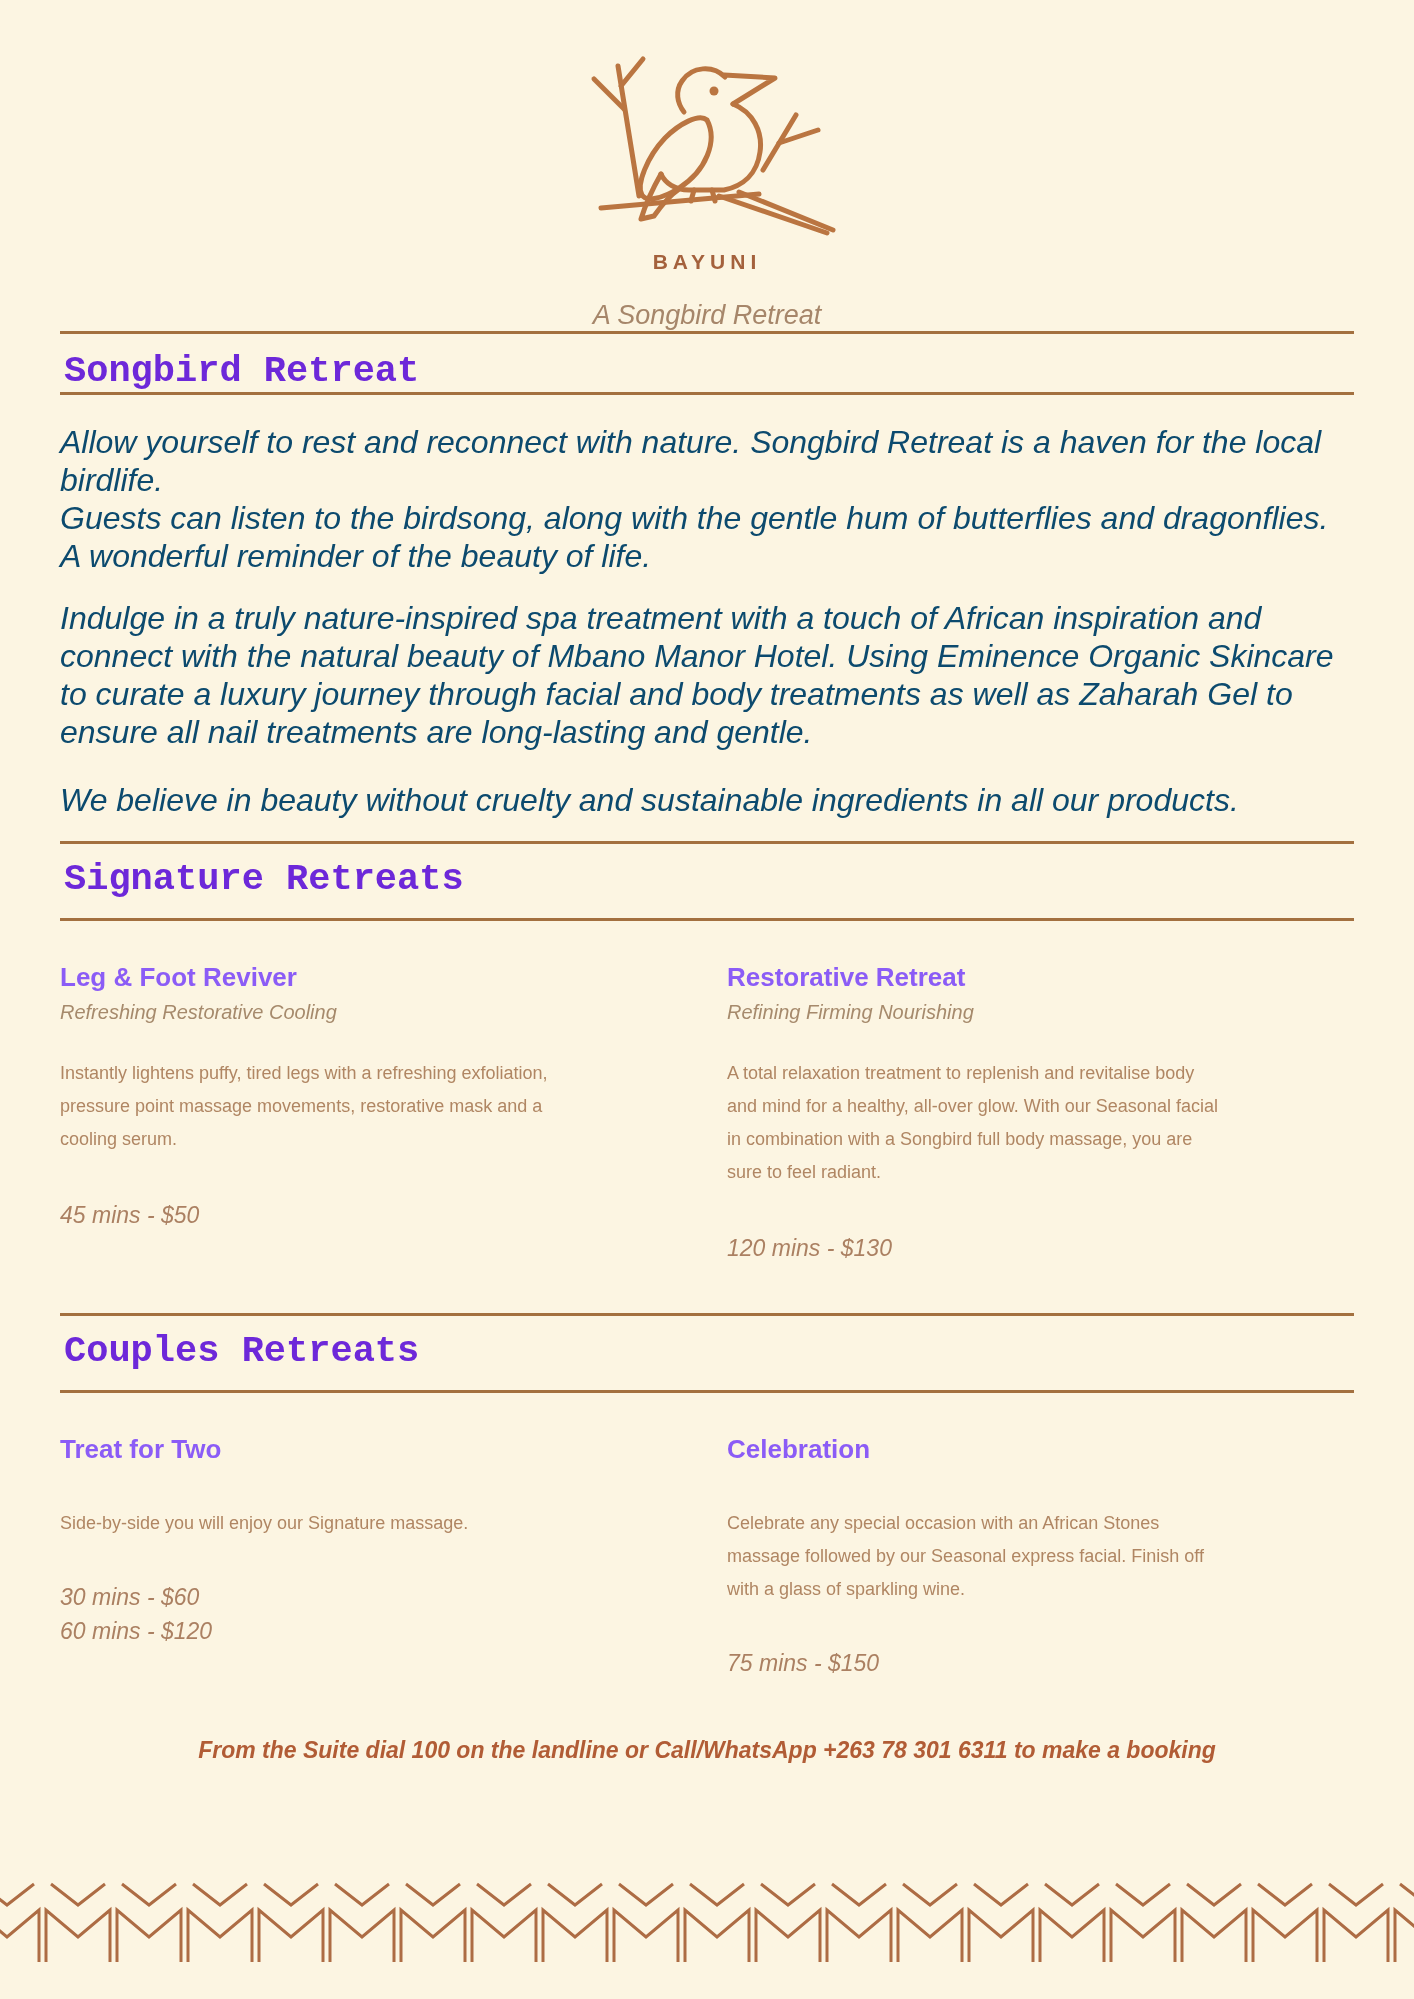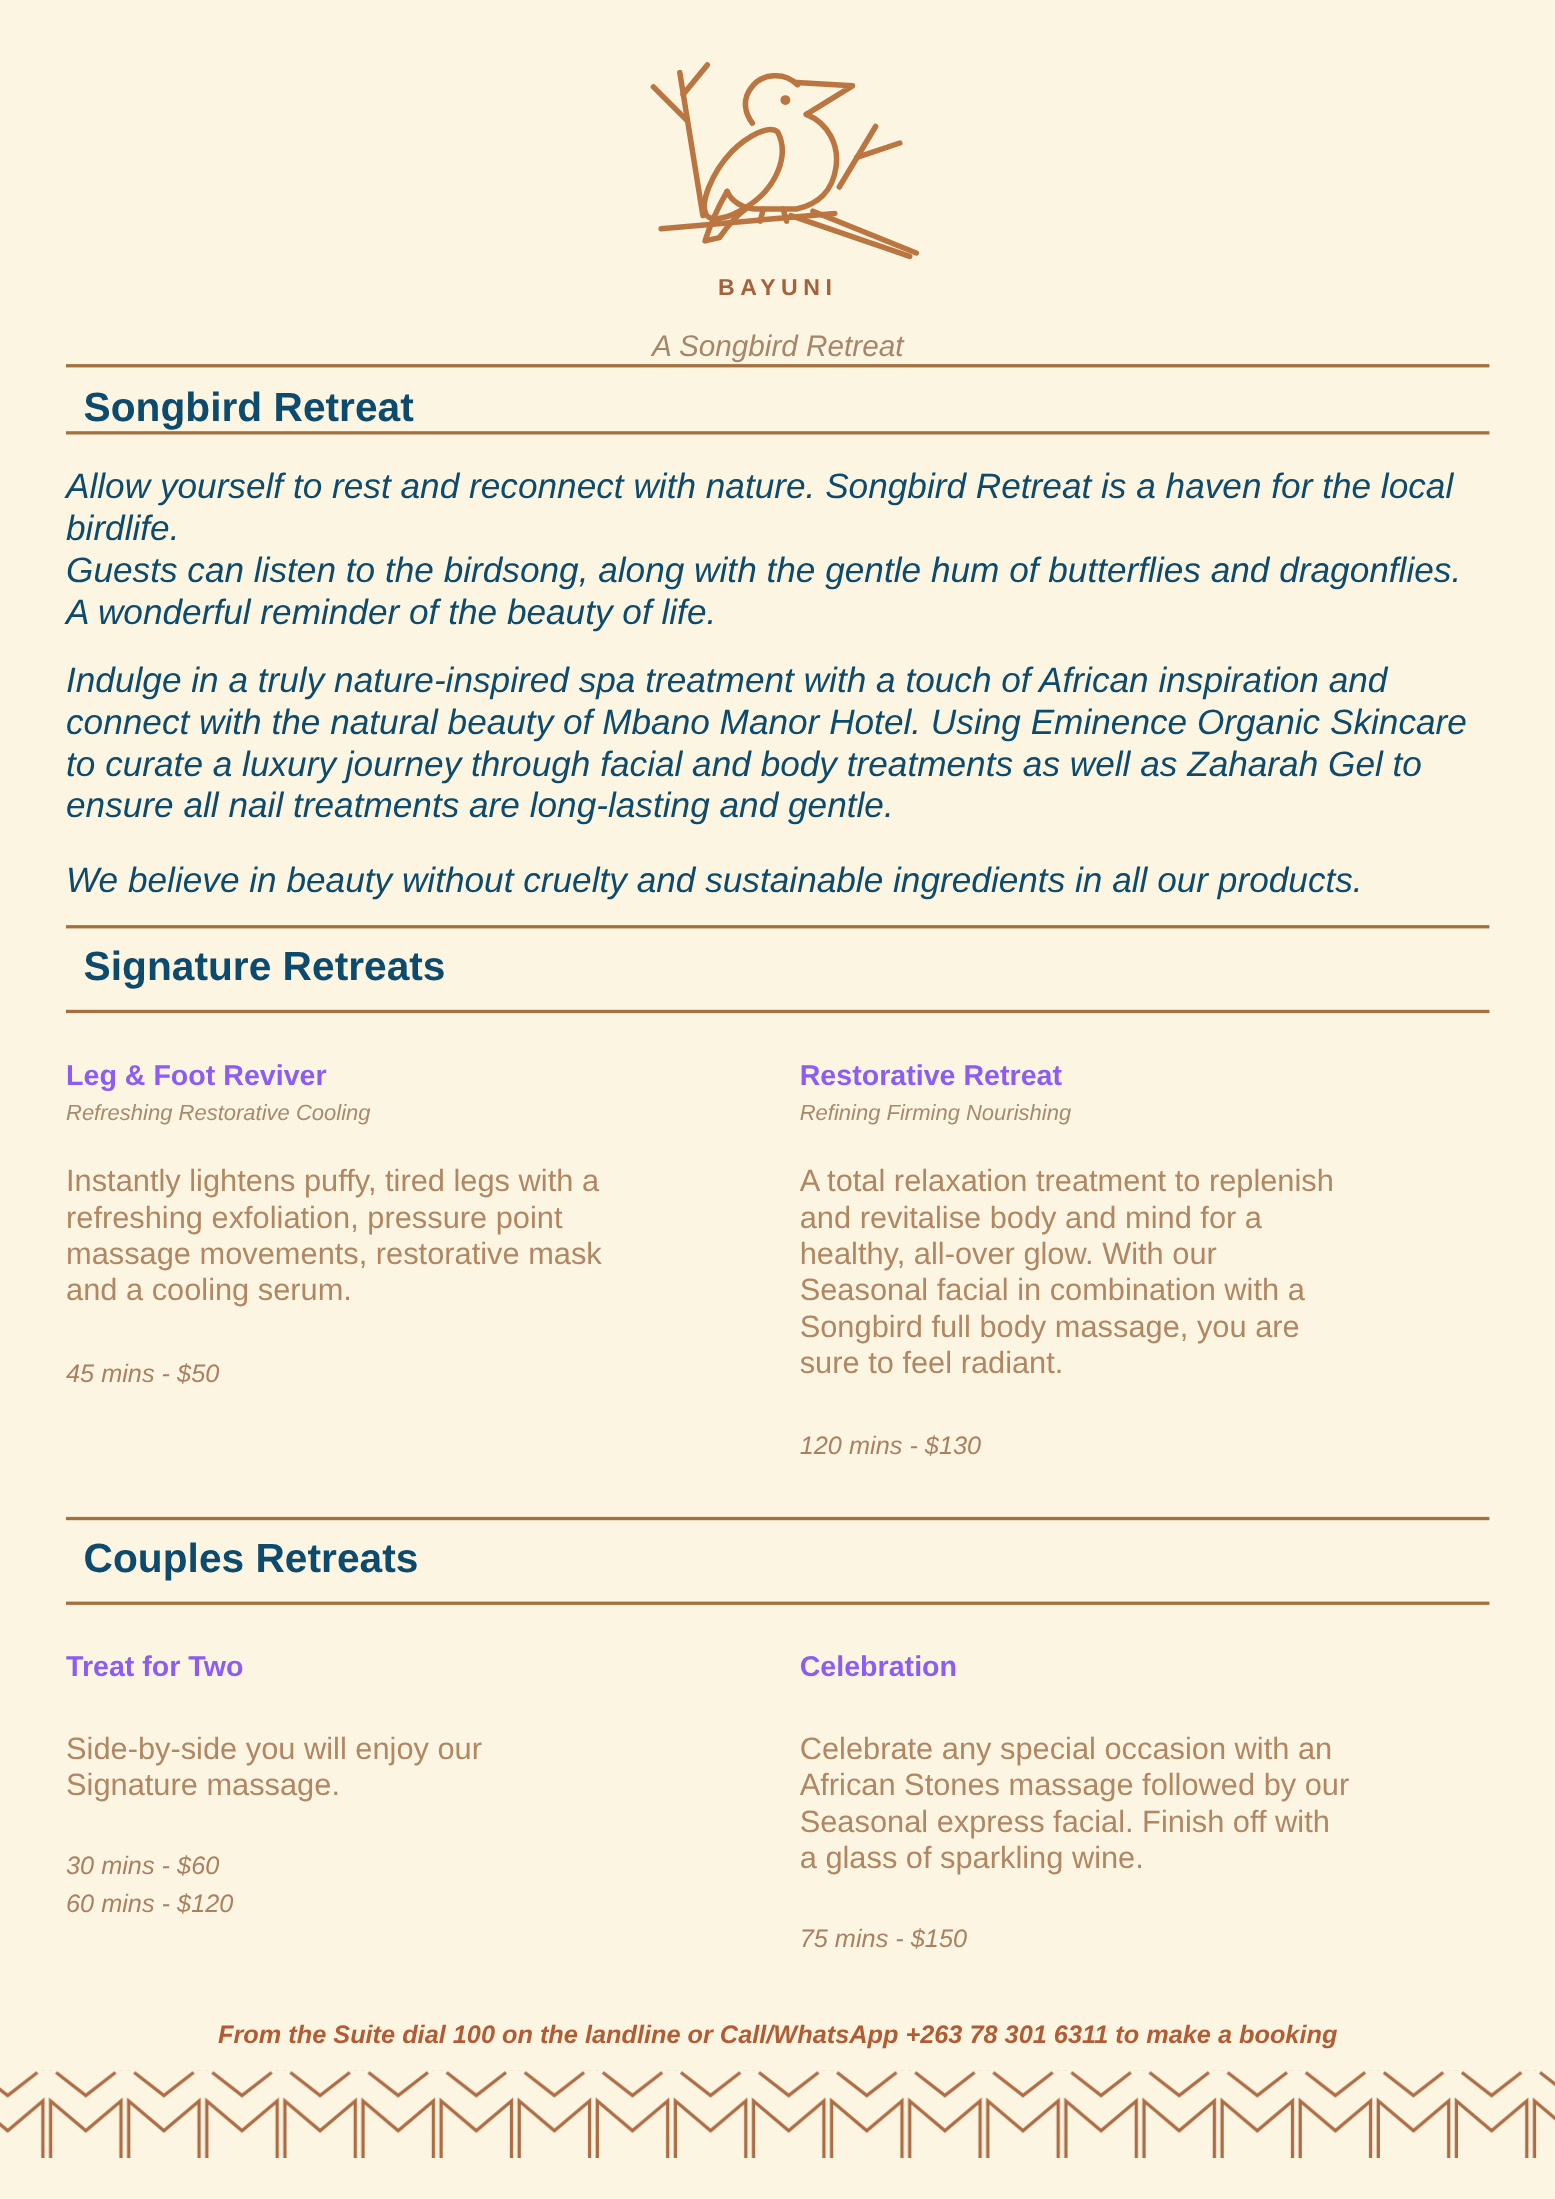--- a/index.html
+++ b/index.html
@@ -32,23 +32,24 @@
   }
   
   hr.rule{
     border:none;border-top:3px solid #a3703f;
     margin:0;height:0;
   }
   .rule-1{margin-top:50px;}
   .rule-after-h{margin-top:16px;}
   
   h1.section-title,h2.section-title{
-    margin:16px 0 0 16px;
+    margin:16px 0 0 4px;
     font-size:37px;line-height:42px;font-weight:bold;
-    color:#0c4a6e;
+    color:#6d28d9;
+    font-family:Liberation Mono, monospace;
   }
   
   .intro-para{
     margin:24px 0 0 0;
     font-size:32px;line-height:38px;
     font-style:italic;color:#0c4a6e;
     white-space:pre-line;
     max-width:1300px;
   }
   .intro-para.first{margin-top:28px;}
@@ -65,21 +66,21 @@
     font-size:26px;line-height:28px;font-weight:bold;
     color:#8b5cf6;
   }
   .treatment-subtitle{
     margin-top:8px;
     font-size:20px;line-height:26px;font-style:italic;
     color:#a68a6c;
   }
   .treatment-desc{
     margin:44px 0 0 0;
-    font-size:28px;line-height:33px;
+    font-size:18px;line-height:33px;
     color:#b08663;
     max-width:500px;
   }
   .treatment-desc.no-sub{margin-top:44px;}
   .price{
     margin-top:36px;
     font-size:23px;line-height:34px;font-style:italic;
     color:#ab8062;
   }
   .price + .price{margin-top:0;}

